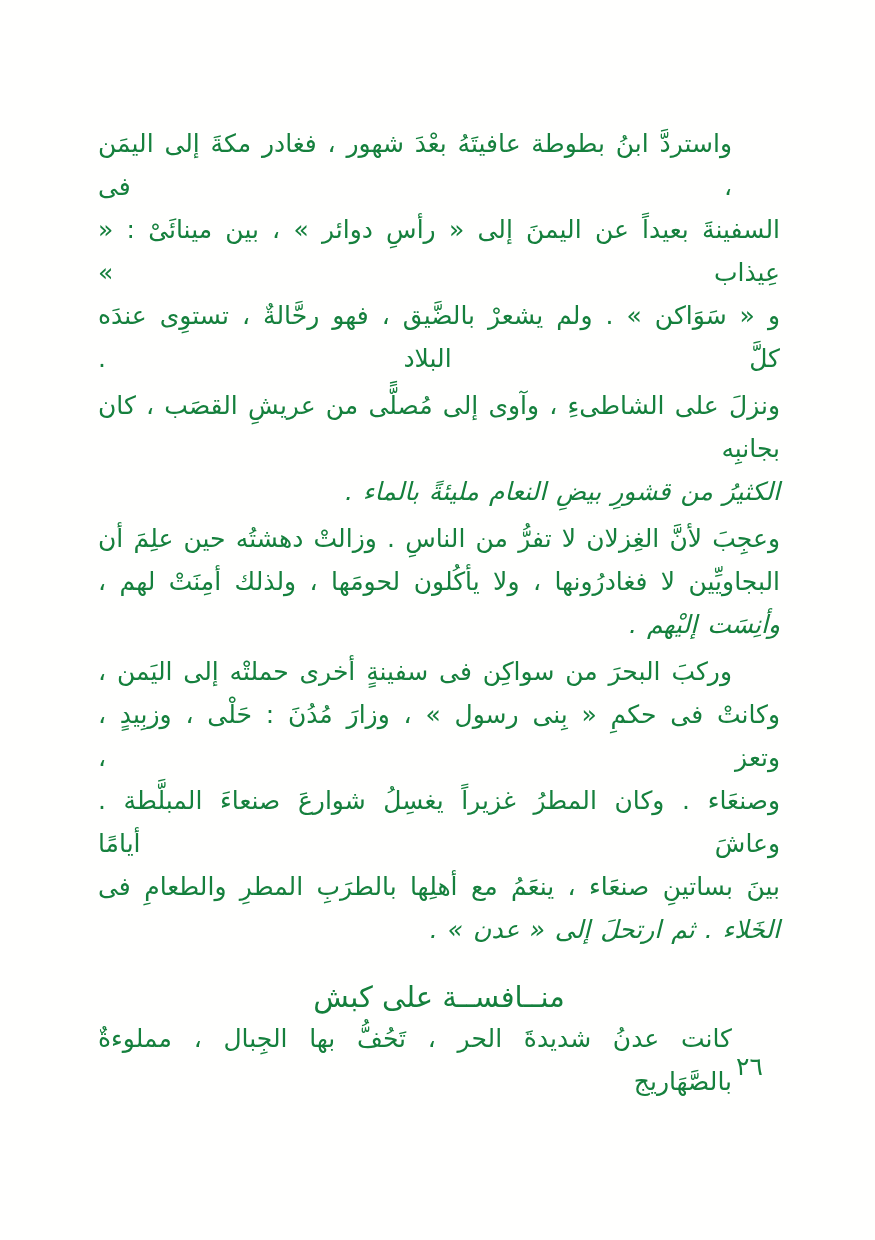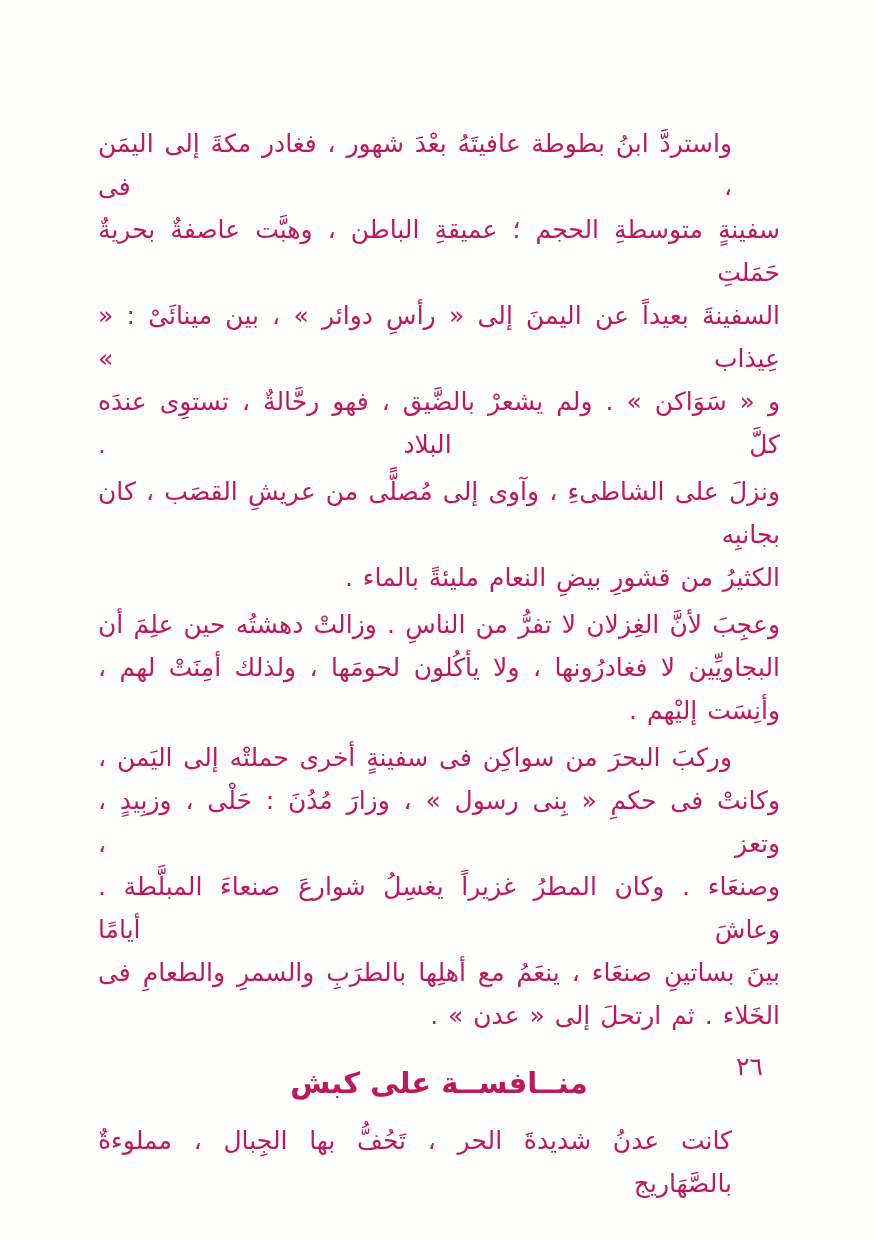--- a/index.html
+++ b/index.html
@@ -7,21 +7,21 @@
     padding: 0;
     background: #ffffff;
   }
   .sheet {
     position: relative;
     width: 875px;
     height: 1240px;
     background: #fffffe;
     overflow: hidden;
     font-family: "DejaVu Sans", sans-serif;
-    color: #be185d;
+    color: #15803d;
   }
   .text-column {
     position: absolute;
     top: 122px;
     right: 95px;
     width: 682px;
     direction: rtl;
   }
   .para {
     margin: 0 0 4px 0;
@@ -30,70 +30,70 @@
     font-size: 25px;
     line-height: 43px;
     direction: rtl;
     text-align: justify;
     text-align-last: justify;
     word-spacing: 2px;
   }
   .line.endline {
     text-align: right;
     text-align-last: right;
+    font-style: italic;
   }
   .line.indent {
     padding-right: 48px;
   }
   .section-heading {
     font-size: 29px;
-    font-weight: bold;
+    font-weight: normal;
     text-align: left;
     text-align-last: center;
     line-height: 40px;
-    margin: 26px 0 16px 0;
+    margin: 26px 0 0 0;
   }
   .page-number {
     position: absolute;
     top: 1052px;
     left: 736px;
     font-size: 25px;
     line-height: 30px;
     direction: rtl;
   }
 </style>
 </head>
 <body>
 
 <div class="sheet">
   <div class="text-column">
 
     <div class="para">
       <div class="line indent">واستردَّ ابنُ بطوطة عافيتَهُ بعْدَ شهور ، فغادر مكةَ إلى اليمَن ، فى</div>
-      <div class="line">سفينةٍ متوسطةِ الحجم ؛ عميقةِ الباطن ، وهبَّت عاصفةٌ بحريةٌ حَمَلتِ</div>
       <div class="line">السفينةَ بعيداً عن اليمنَ إلى « رأسِ دوائر » ، بين مينائَىْ : « عِيذاب »</div>
       <div class="line">و « سَوَاكن » . ولم يشعرْ بالضَّيق ، فهو رحَّالةٌ ، تستوِى عندَه كلَّ البلاد .</div>
     </div>
 
     <div class="para">
       <div class="line">ونزلَ على الشاطىءِ ، وآوى إلى مُصلًّى من عريشِ القصَب ، كان بجانبِه</div>
       <div class="line endline">الكثيرُ من قشورِ بيضِ النعام مليئةً بالماء .</div>
     </div>
 
     <div class="para">
       <div class="line">وعجِبَ لأنَّ الغِزلان لا تفرُّ من الناسِ . وزالتْ دهشتُه حين علِمَ أن</div>
       <div class="line">البجاويِّين لا فغادرُونها ، ولا يأكُلون لحومَها ، ولذلك أمِنَتْ لهم ،</div>
       <div class="line endline">وأنِسَت إليْهم .</div>
     </div>
 
     <div class="para">
       <div class="line indent">وركبَ البحرَ من سواكِن فى سفينةٍ أخرى حملتْه إلى اليَمن ،</div>
       <div class="line">وكانتْ فى حكمِ « بِنى رسول » ، وزارَ مُدُنَ : حَلْى ، وزبِيدٍ ، وتعز ،</div>
       <div class="line">وصنعَاء . وكان المطرُ غزيراً يغسِلُ شوارعَ صنعاءَ المبلَّطة . وعاشَ أيامًا</div>
-      <div class="line">بينَ بساتينِ صنعَاء ، ينعَمُ مع أهلِها بالطرَبِ والسمرِ والطعامِ فى</div>
+      <div class="line">بينَ بساتينِ صنعَاء ، ينعَمُ مع أهلِها بالطرَبِ المطرِ والطعامِ فى</div>
       <div class="line endline">الخَلاء . ثم ارتحلَ إلى « عدن » .</div>
     </div>
 
     <h2 class="section-heading">منــافســة على كبش</h2>
 
     <div class="para">
       <div class="line indent">كانت عدنُ شديدةَ الحر ، تَحُفُّ بها الجِبال ، مملوءةٌ بالصَّهَاريج</div>
 
     </div>
 

